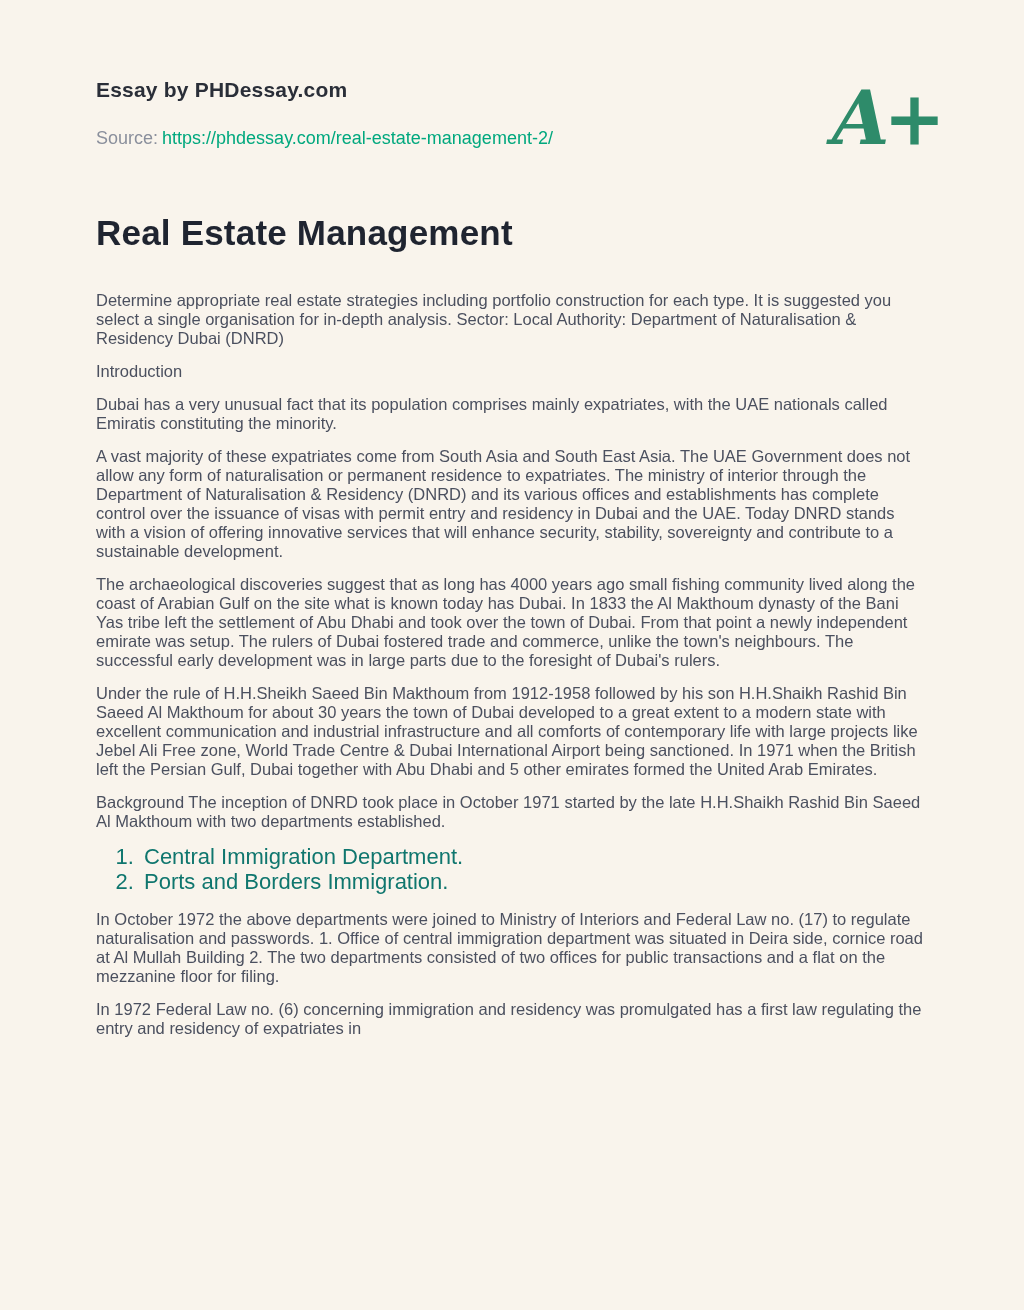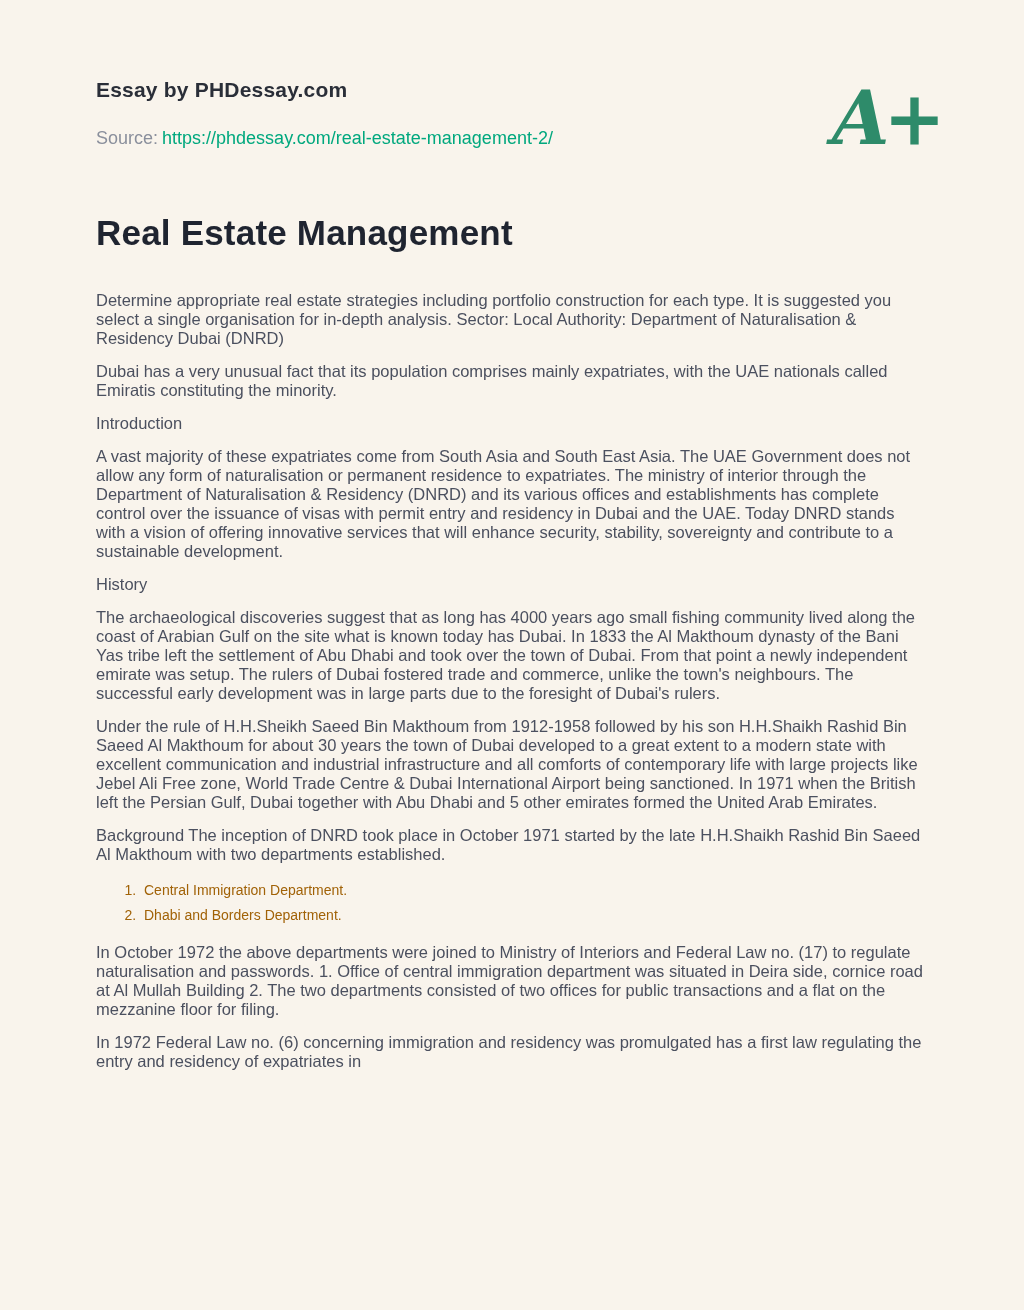--- a/index.html
+++ b/index.html
@@ -88,23 +88,23 @@
     max-width: 836px;
   }
 
   .article-body ol {
     margin: 4px 0 16px 0;
     padding-left: 44px;
     max-width: 800px;
   }
 
   .article-body ol li {
-    font-size: 14px;
+    font-size: 22px;
     line-height: 24.5px;
-    color: #a16207;
+    color: #0f766e;
     padding-left: 4px;
   }
 </style>
 </head>
 <body>
 
 <div class="page">
   <div class="content">
 
     <div class="header">
@@ -114,29 +114,28 @@
       </div>
       <div class="logo">
         <div class="logo-text">A+</div>
       </div>
     </div>
 
     <h1 class="article-title">Real Estate Management</h1>
 
     <div class="article-body">
         <p>Determine appropriate real estate strategies including portfolio construction for each type. It is suggested you select a single organisation for in-depth analysis. Sector: Local Authority: Department of Naturalisation &amp; Residency Dubai (DNRD)</p>
+        <p>Introduction</p>
         <p>Dubai has a very unusual fact that its population comprises mainly expatriates, with the UAE nationals called Emiratis constituting the minority.</p>
-        <p>Introduction</p>
         <p>A vast majority of these expatriates come from South Asia and South East Asia. The UAE Government does not allow any form of naturalisation or permanent residence to expatriates. The ministry of interior through the Department of Naturalisation &amp; Residency (DNRD) and its various offices and establishments has complete control over the issuance of visas with permit entry and residency in Dubai and the UAE. Today DNRD stands with a vision of offering innovative services that will enhance security, stability, sovereignty and contribute to a sustainable development.</p>
-        <p>History</p>
         <p>The archaeological discoveries suggest that as long has 4000 years ago small fishing community lived along the coast of Arabian Gulf on the site what is known today has Dubai. In 1833 the Al Makthoum dynasty of the Bani Yas tribe left the settlement of Abu Dhabi and took over the town of Dubai. From that point a newly independent emirate was setup. The rulers of Dubai fostered trade and commerce, unlike the town's neighbours. The successful early development was in large parts due to the foresight of Dubai's rulers.</p>
         <p>Under the rule of H.H.Sheikh Saeed Bin Makthoum from 1912-1958 followed by his son H.H.Shaikh Rashid Bin Saeed Al Makthoum for about 30 years the town of Dubai developed to a great extent to a modern state with excellent communication and industrial infrastructure and all comforts of contemporary life with large projects like Jebel Ali Free zone, World Trade Centre &amp; Dubai International Airport being sanctioned. In 1971 when the British left the Persian Gulf, Dubai together with Abu Dhabi and 5 other emirates formed the United Arab Emirates.</p>
         <p>Background The inception of DNRD took place in October 1971 started by the late H.H.Shaikh Rashid Bin Saeed Al Makthoum with two departments established.</p>
         <ol>
           <li>Central Immigration Department.</li>
-          <li>Dhabi and Borders Department.</li>
+          <li>Ports and Borders Immigration.</li>
         </ol>
         <p>In October 1972 the above departments were joined to Ministry of Interiors and Federal Law no. (17) to regulate naturalisation and passwords. 1. Office of central immigration department was situated in Deira side, cornice road at Al Mullah Building 2. The two departments consisted of two offices for public transactions and a flat on the mezzanine floor for filing.</p>
         <p>In 1972 Federal Law no. (6) concerning immigration and residency was promulgated has a first law regulating the entry and residency of expatriates in</p>
       </div>
 
   </div>
 </div>
 
 </body></html>

